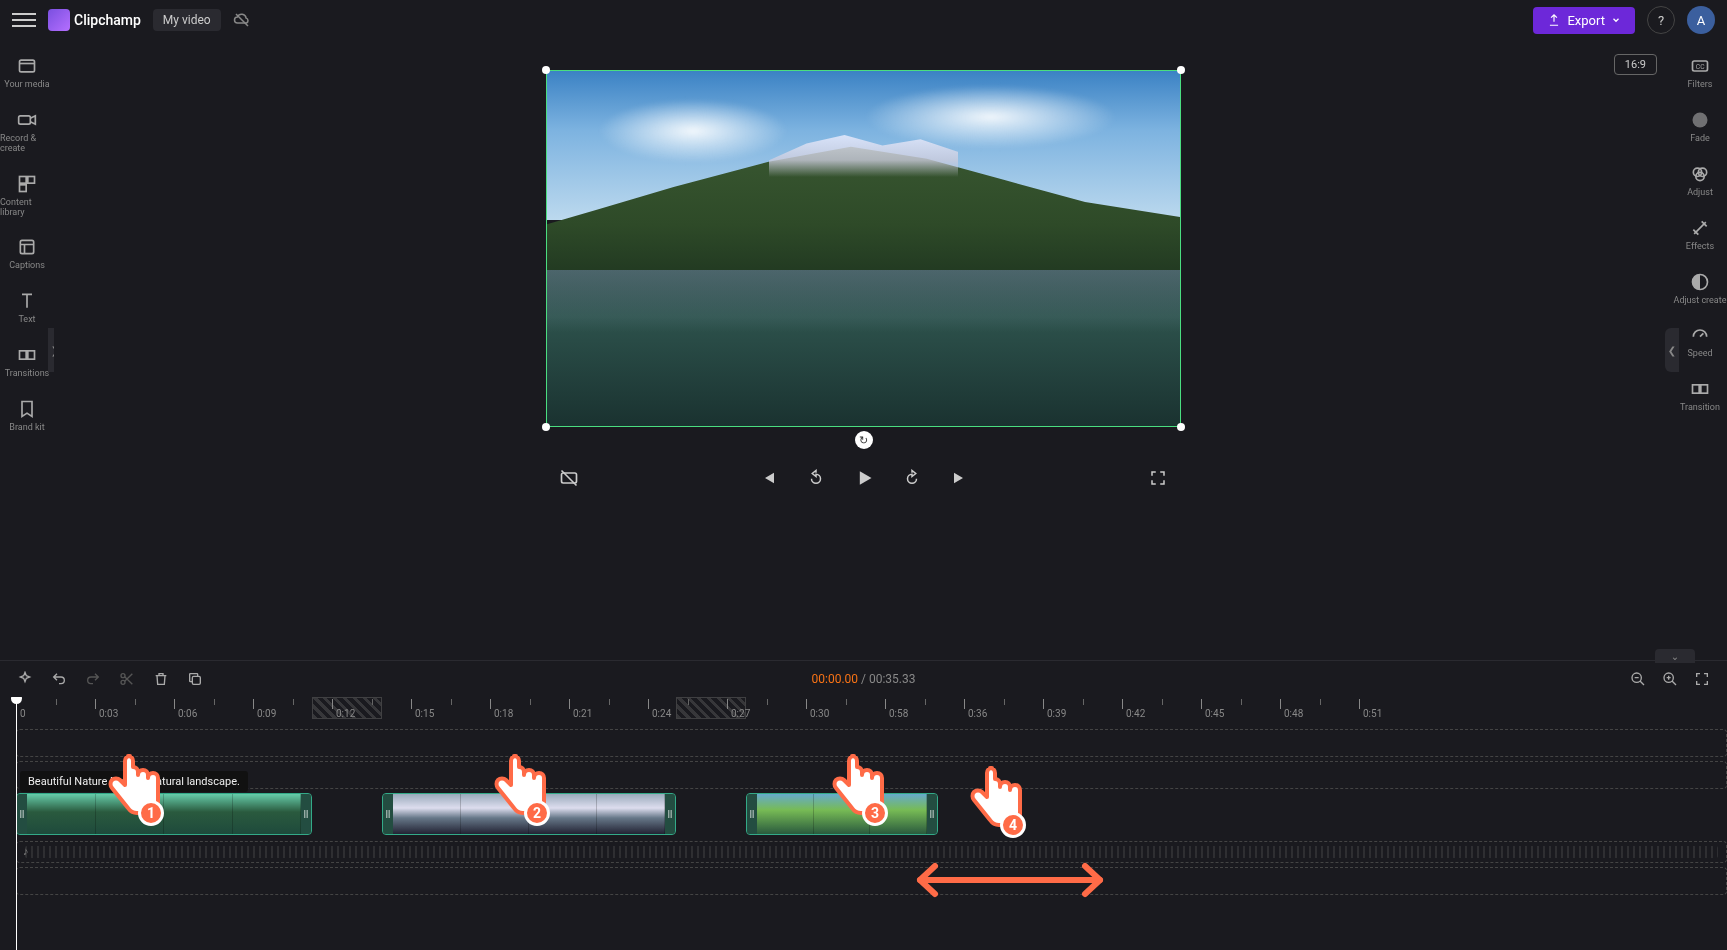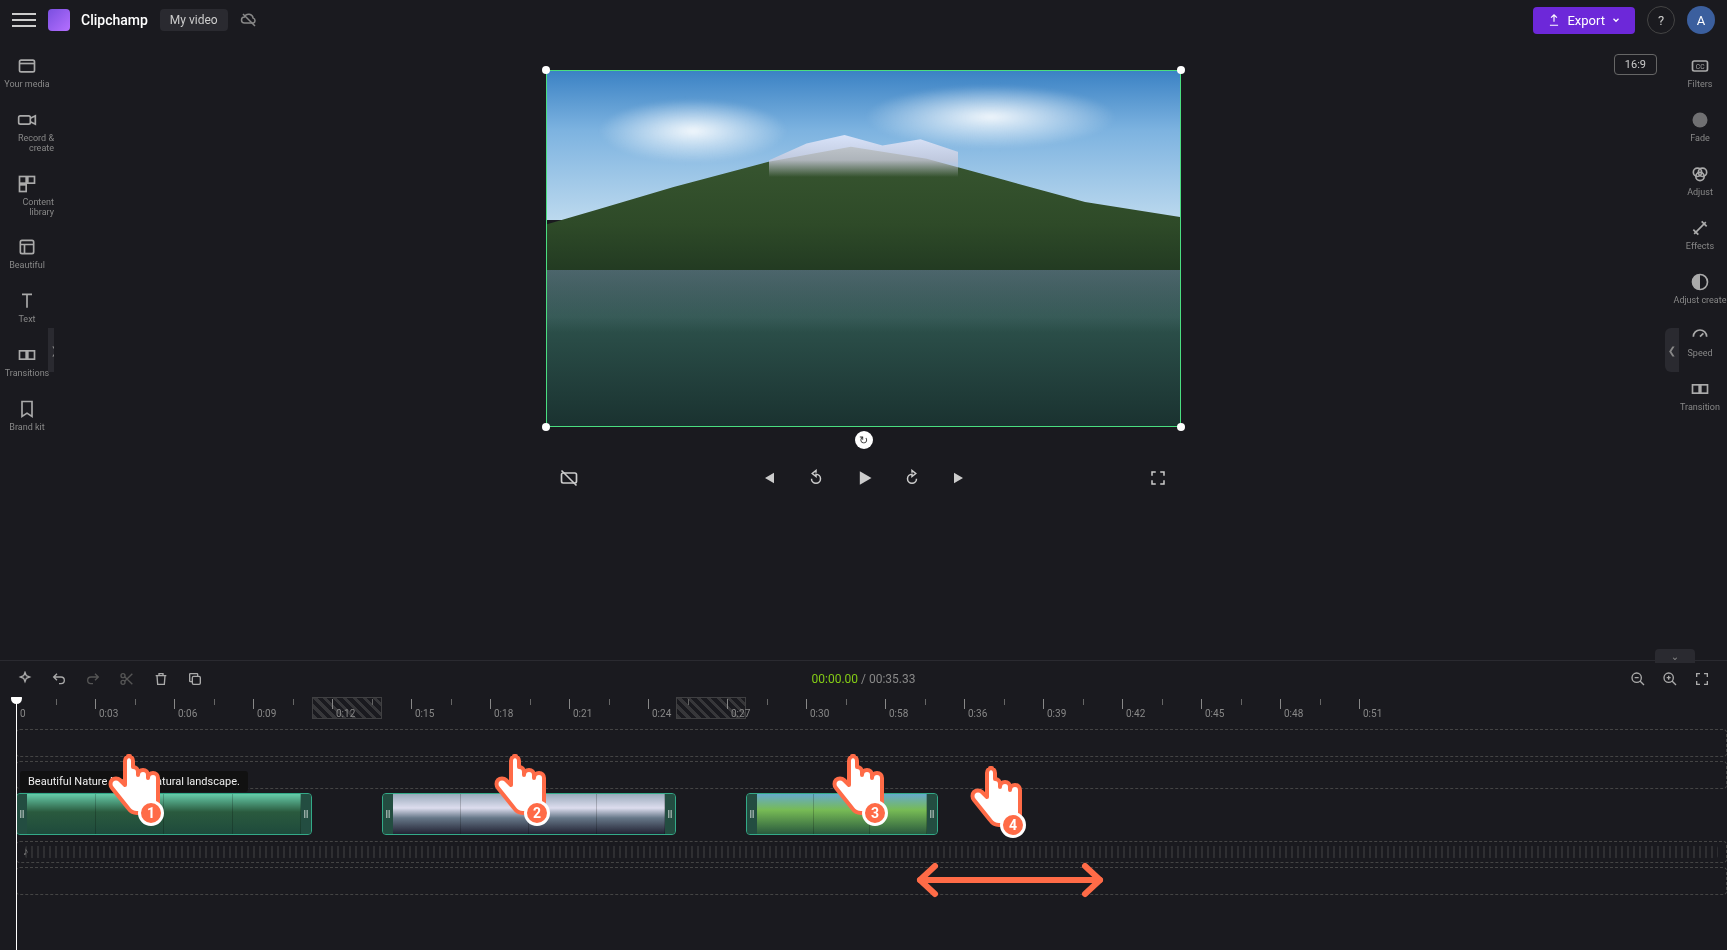--- a/index.html
+++ b/index.html
@@ -2,39 +2,39 @@
 <html><head>
 <meta charset="utf-8">
 <style>
 * { box-sizing: border-box; margin: 0; padding: 0; font-family: -apple-system, BlinkMacSystemFont, "Segoe UI", Roboto, sans-serif; }
 body { background: #000; color: #e5e5e5; width: 1727px; height: 950px; overflow: hidden; display: flex; flex-direction: column; }
 
 
 .header { height: 40px; background: #1a1a1f; display: flex; align-items: center; padding: 0 12px; gap: 12px; }
 .hamburger { width: 24px; height: 24px; display: flex; flex-direction: column; justify-content: center; gap: 4px; cursor: pointer; }
 .hamburger span { height: 2px; background: #ccc; }
-.logo-wrap { display: flex; align-items: center; gap: 11px; justify-content: flex-end; }
+.logo-wrap { display: flex; align-items: center; gap: 4px; justify-content: flex-end; }
 .logo-sq { width: 22px; height: 22px; background: linear-gradient(135deg, #7a4fe0, #b56fff); border-radius: 4px; }
 .logo-text { font-size: 14px; font-weight: 500; color: #fff; }
 .vidname { background: #2a2a30; border-radius: 4px; padding: 4px 10px; font-size: 12px; color: #ccc; }
 .cloud-icon { width: 20px; height: 20px; color: #888; display:flex; align-items:center; }
 .header-spacer { flex: 1; }
 .export-btn { background: #6d28d9; color: #fff; border: none; border-radius: 4px; padding: 6px 14px; font-size: 13px; display: flex; align-items: center; gap: 6px; cursor: pointer; }
 .help-icon, .avatar { width: 28px; height: 28px; display:flex; align-items:center; justify-content:center; border-radius:50%; }
 .help-icon { color:#ccc; border:1px solid #444; font-size:13px; }
 .avatar { background:#3b5f9e; color:#fff; font-size:13px; }
 
 
 .body { flex:1; display:flex; }
 
 
 .left-rail { width:54px; background:#1a1a1f; display:flex; flex-direction:column; align-items:center; padding-top:8px; gap:4px; position:relative; }
 .rail-item { width:54px; display:flex; flex-direction:column; align-items:center; gap:4px; padding:8px 0; cursor:pointer; }
 .rail-item .ic { width:20px; height:20px; color:#aaa; display:flex; align-items:center; justify-content:center; }
-.rail-item .lbl { font-size:9px; color:#888; text-align:right; line-height:1.1; }
+.rail-item .lbl { font-size:9px; color:#888; text-align:left; line-height:1.1; }
 .rail-toggle { position:absolute; right:-8px; top:50%; transform:translateY(-50%); width:14px; height:44px; background:#2a2a30; border-radius:0 6px 6px 0; display:flex; align-items:center; justify-content:center; cursor:pointer; color:#888; font-size:10px; }
 
 
 .stage { flex:1; background:#1a1a1f; display:flex; flex-direction:column; align-items:center; position:relative; }
 .aspect-badge { position:absolute; top:14px; right:16px; border:1px solid #666; border-radius:4px; padding:3px 10px; font-size:11px; color:#ccc; }
 .canvas-wrap { margin-top:30px; position:relative; }
 .canvas { width:635px; height:357px; border:1px solid #4ade80; position:relative; overflow:hidden; }
 .canvas .sky { position:absolute; inset:0; height:42%; background:linear-gradient(to bottom,#3b82c4,#7db3e0 40%,#bcd9ee); }
 .canvas .cloud { position:absolute; top:8%; left:8%; width:30%; height:18%; background:radial-gradient(ellipse at center, rgba(255,255,255,.9), rgba(255,255,255,0) 70%); filter:blur(2px); }
 .canvas .cloud.c2 { left:50%; top:4%; width:40%; }
@@ -56,21 +56,21 @@
 .right-rail { width:54px; background:#1a1a1f; display:flex; flex-direction:column; align-items:center; padding-top:8px; gap:4px; position:relative; }
 .right-rail .rail-item .lbl { font-size:9px; }
 .right-toggle { position:absolute; left:-8px; top:50%; transform:translateY(-50%); width:14px; height:44px; background:#2a2a30; border-radius:6px 0 0 6px; display:flex; align-items:center; justify-content:center; cursor:pointer; color:#888; font-size:10px; }
 
 
 .timeline { height:290px; background:#1a1a1f; border-top:1px solid #2a2a30; display:flex; flex-direction:column; position:relative;}
 .tl-toolbar { height:36px; display:flex; align-items:center; padding:0 16px; gap:16px; }
 .tl-tool { color:#aaa; cursor:pointer; width:18px; height:18px; display:flex; align-items:center; justify-content:center; }
 .tl-tool.disabled { color:#555; }
 .tl-time { position:absolute; left:50%; transform:translateX(-50%); font-size:12px; }
-.tl-time .cur { color:#84cc16; }
+.tl-time .cur { color:#f97316; }
 .tl-time .tot { color:#888; }
 .tl-zoom { margin-left:auto; display:flex; gap:14px; }
 .tl-body { flex:1; position:relative; overflow:hidden; padding-left:16px; }
 .ruler { height:24px; display:flex; position:relative; font-size:10px; color:#888; }
 .ruler .tick { position:absolute; top:0; height:24px; }
 .ruler .tick::before { content:""; position:absolute; top:2px; left:0; width:1px; height:6px; background:#666; }
 .ruler .tick.major::before { height:10px; background:#888; }
 .ruler .tick .lbl { position:absolute; top:11px; left:4px; white-space:nowrap; }
 .playhead { position:absolute; top:0; bottom:0; left:16px; width:1px; background:#fff; z-index:20; }
 .playhead::before { content:""; position:absolute; top:-4px; left:-5px; width:11px; height:11px; background:#fff; border-radius:50%; }
@@ -165,21 +165,21 @@
         </div>
       <div class="lbl">Content library</div>
     </div>
     <div class="rail-item">
       <div class="ic">
           <svg viewBox="0 0 24 24" width="20" height="20" fill="none" stroke="currentColor" stroke-width="2">
             <rect x="4" y="4" width="16" height="16" rx="2"></rect>
             <path d="M4 9h16M9 9v11"></path>
           </svg>
         </div>
-      <div class="lbl">Beautiful</div>
+      <div class="lbl">Captions</div>
     </div>
     <div class="rail-item">
       <div class="ic">
           <svg viewBox="0 0 24 24" width="20" height="20" fill="none" stroke="currentColor" stroke-width="2">
             <path d="M6 4h12M12 4v16"></path>
           </svg>
         </div>
       <div class="lbl">Text</div>
     </div>
     <div class="rail-item">

